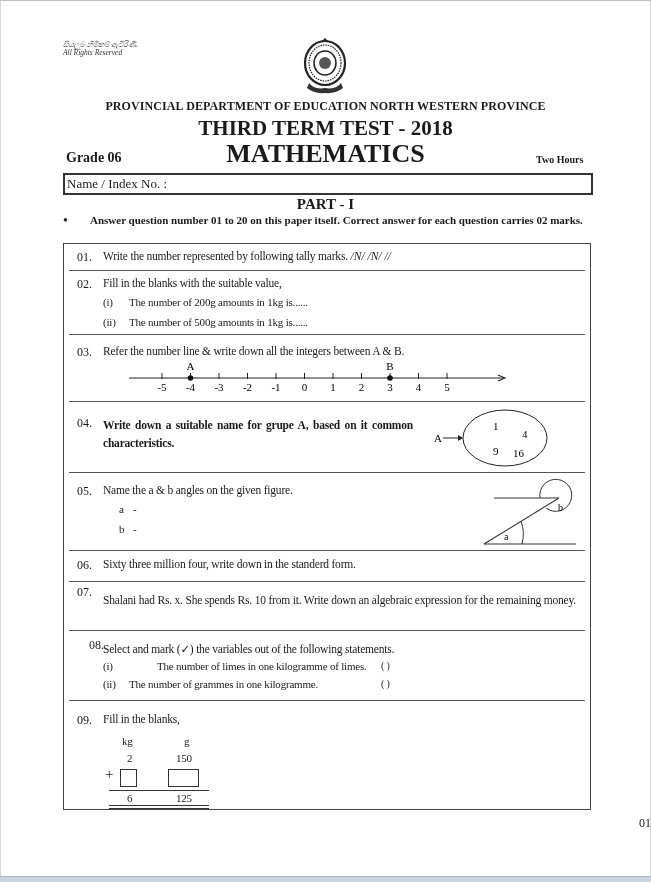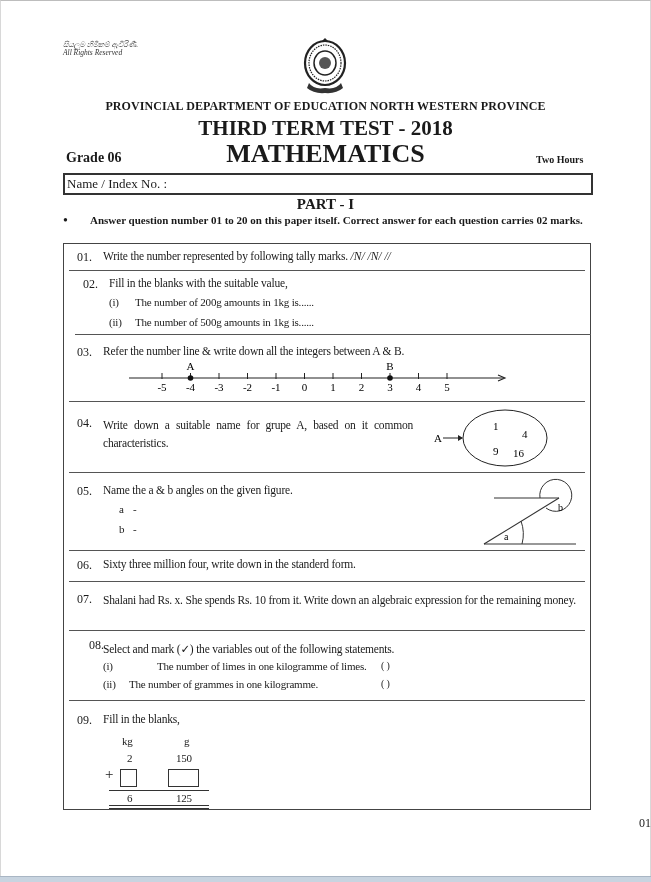--- a/index.html
+++ b/index.html
@@ -71,21 +71,21 @@
 <div class="qbox">
 
   <div class="qsec" style="top:0; height:26px;">
     <span class="qn" style="top:6px;">01.</span>
     <span class="qt" style="top:6px;">
       <span>Write the number represented by following tally marks.</span>
       <span class="tally">/N/  /N/  //</span>
     </span>
   </div>
 
-  <div class="qsec" style="top:28px; height:62px;margin-left:6px;">
+  <div class="qsec" style="top:28px; height:62px;">
     <span class="qn" style="top:5px;">02.</span>
     <span class="qt" style="top:5px;">Fill in the blanks with the suitable value,</span>
     <span class="sub" style="left:34px; top:24px;">(i)</span>
     <span class="sub" style="left:60px; top:24px;">The number of  200g amounts in 1kg is......</span>
     <span class="sub" style="left:34px; top:44px;">(ii)</span>
     <span class="sub" style="left:60px; top:44px;">The number of  500g amounts in 1kg is......</span>
   </div>
 
   <div class="qsec" style="top:92px; height:65px;">
     <span class="qn" style="top:9px;">03.</span>
@@ -117,21 +117,21 @@
         <text x="323" y="33" font-size="11" text-anchor="middle">5</text>
         <circle cx="66.5" cy="20" r="2.8" fill="#111"></circle>
         <text x="66.5" y="12" font-size="11" text-anchor="middle">A</text>
         <circle cx="266" cy="20" r="2.8" fill="#111"></circle>
         <text x="266" y="12" font-size="11" text-anchor="middle">B</text>
       </svg>
   </div>
 
   <div class="qsec" style="top:159px; height:69px;">
     <span class="qn" style="top:13px;">04.</span>
-    <span class="qt wrap" style="top:13px; width:310px; line-height:18px;">Write down a suitable name for grupe A, based on it common characteristics.</span>
+    <span class="qt wrap" style="top:13px; width:310px; line-height:18px;font-weight:bold;">Write down a suitable name for grupe A, based on it common characteristics.</span>
     <svg class="fig" style="left:360px; top:2px;" width="155" height="66">
       <text x="5" y="37" font-size="11">A</text>
       <line x1="14" y1="33" x2="33" y2="33" stroke="#222" stroke-width="1"></line>
       <path d="M29 30 L34 33 L29 36 Z" fill="#222"></path>
       <ellipse cx="76" cy="33" rx="42" ry="28" fill="none" stroke="#222" stroke-width="1"></ellipse>
       <text x="64" y="25" font-size="11">1</text>
       <text x="93" y="33" font-size="11">4</text>
       <text x="64" y="50" font-size="11">9</text>
       <text x="84" y="52" font-size="11">16</text>
     </svg>
@@ -154,21 +154,21 @@
       <text x="84" y="35" font-size="10">b</text>
     </svg>
   </div>
 
   <div class="qsec" style="top:308px; height:29px;">
     <span class="qn" style="top:6px;">06.</span>
     <span class="qt" style="top:6px;">Sixty three million four, write down in the standerd form.</span>
   </div>
 
   <div class="qsec" style="top:339px; height:47px;">
-    <span class="qn" style="top:9px;">07.</span>
+    <span class="qn" style="top:2px;">07.</span>
     <span class="qt wrap" style="top:9px; width:480px; line-height:17px;">Shalani had Rs. x. She spends Rs. 10 from it. Write down an algebraic expression for the remaining money.</span>
   </div>
 
   <div class="qsec" style="top:388px; height:68px;">
     <span class="qn" style="top:6px;margin-left:12px;">08.</span>
     <span class="qt" style="top:10px;">Select and mark (✓) the variables out of the following statements.</span>
     <span class="sub" style="left:34px; top:28px;">(i)</span>
     <span class="sub" style="left:60px; top:28px;margin-left:28px;">The number of limes in one kilogramme of limes.</span>
     <span class="sub" style="left:312px; top:28px; font-size:10px;">(       )</span>
     <span class="sub" style="left:34px; top:46px;">(ii)</span>

